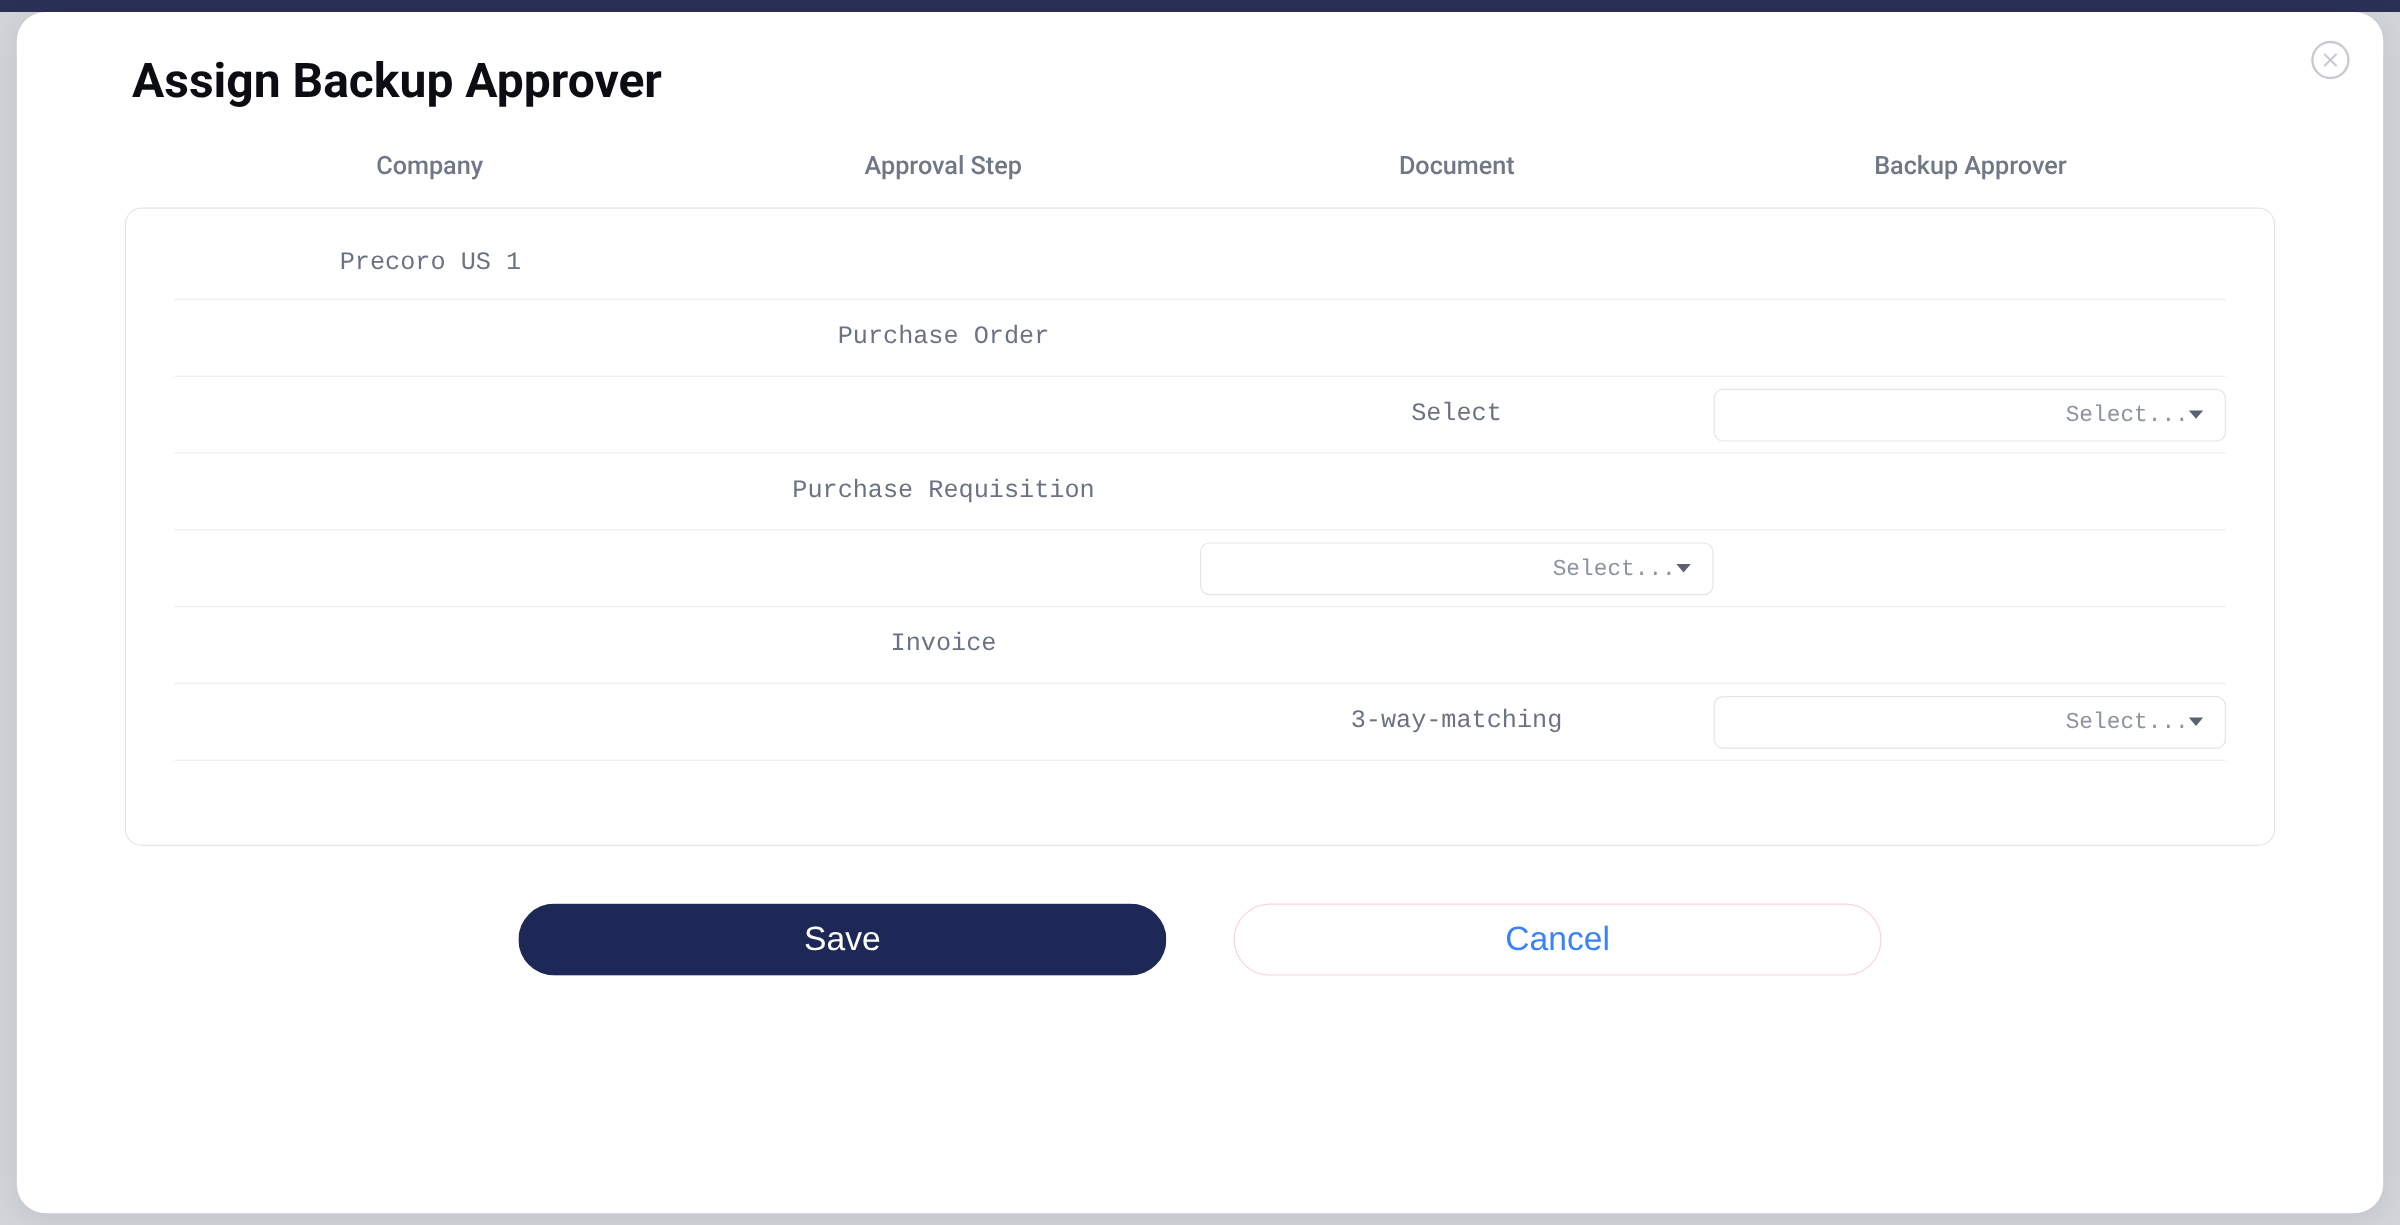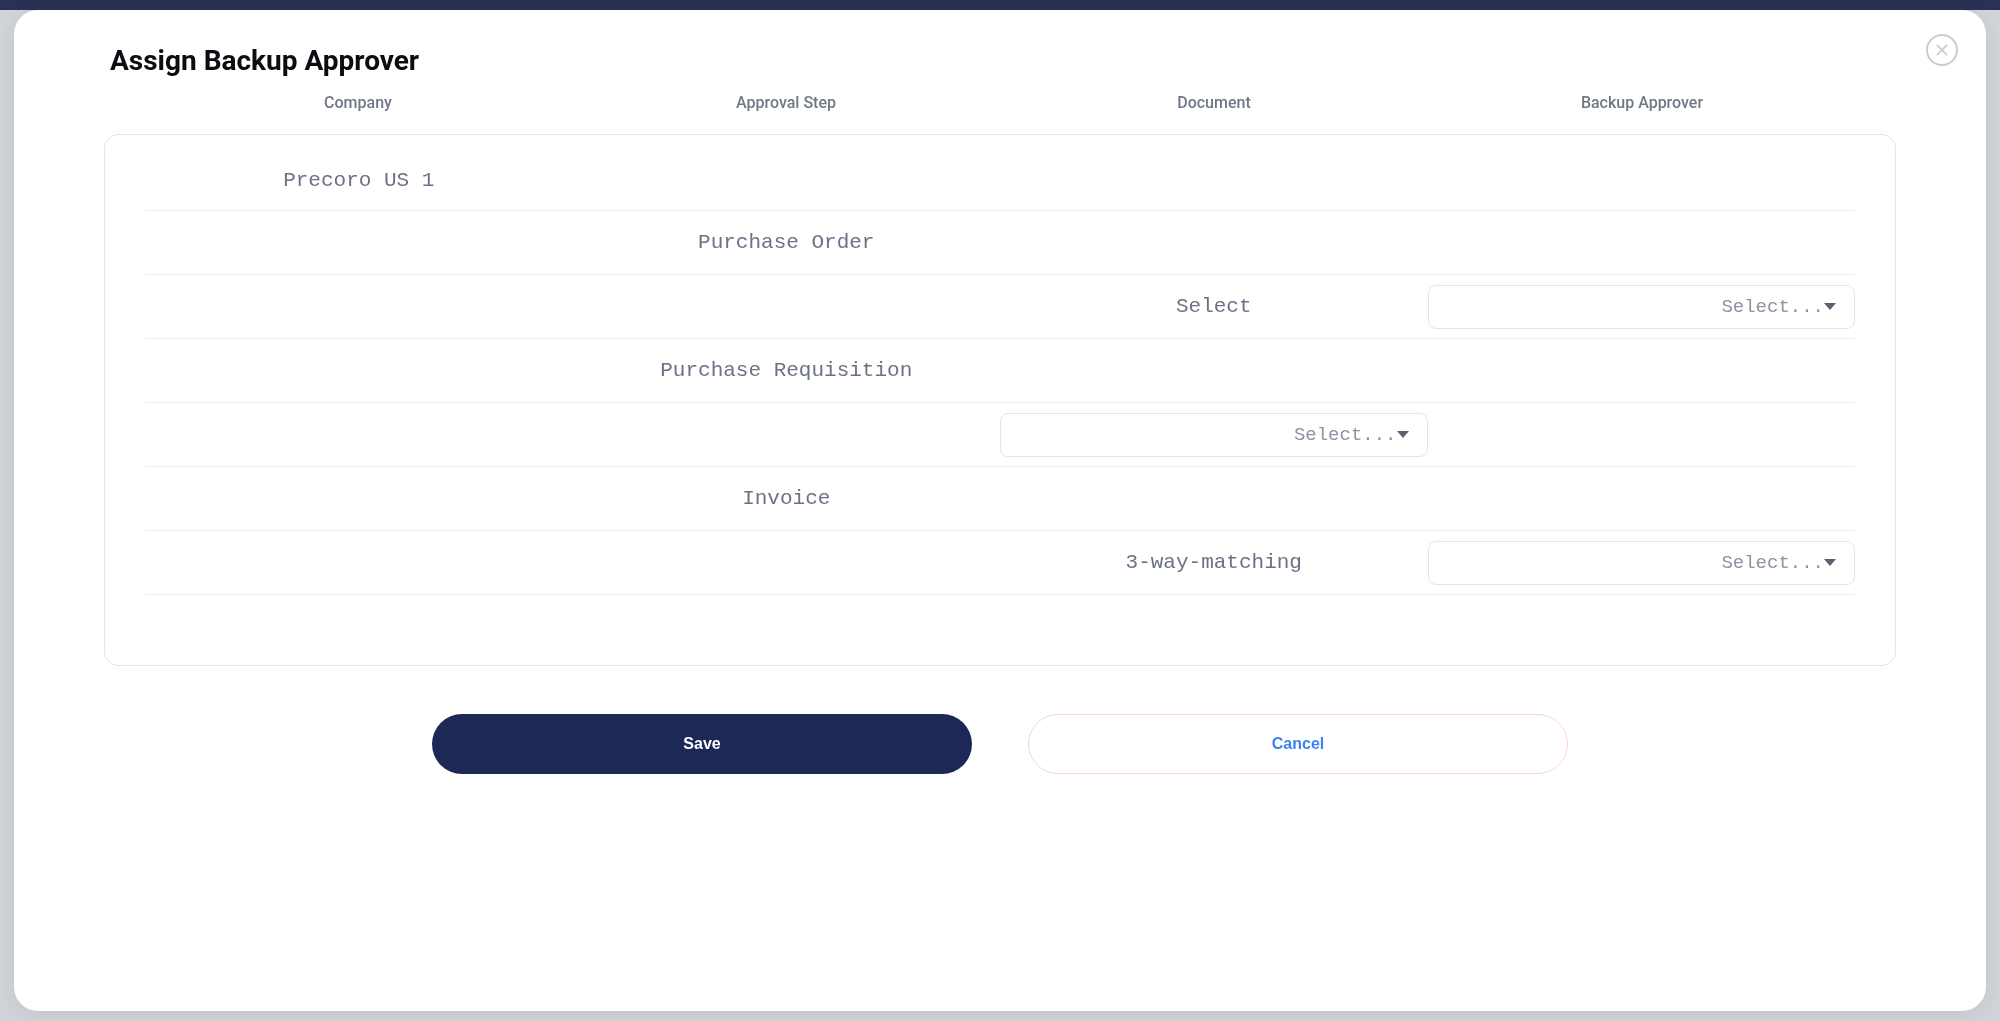--- a/index.html
+++ b/index.html
@@ -52,32 +52,32 @@
     background: transparent;
     display: flex;
     align-items: center;
     justify-content: center;
     cursor: pointer;
     color: #c9cbd2;
   }
   .modal-close svg { width: 14px; height: 14px; }
 
   .modal-title {
-    font-size: 28px;
+    font-size: 40px;
     font-weight: 700;
     color: #0b0d12;
-    margin-bottom: 16px;
+    margin-bottom: 36px;
     margin-left: 6px;
   }
 
   .headers {
     display: grid;
     grid-template-columns: 1fr 1fr 1fr 1fr;
     padding: 0 40px 22px 40px;
-    font-size: 16px;
+    font-size: 21px;
     color: #707786;
     font-weight: 500;
   }
   .headers > div { text-align: center; }
 
   .panel {
     border: 1px solid #e3e5eb;
     border-radius: 14px;
     padding: 16px 40px 70px 40px;
     flex: 0 0 auto;
@@ -121,22 +121,22 @@
   .footer {
     display: flex;
     justify-content: center;
     gap: 56px;
     margin-top: 48px;
   }
   .btn {
     width: 540px;
     height: 60px;
     border-radius: 999px;
-    font-size: 16px;
-    font-weight: 700;
+    font-size: 28px;
+    font-weight: 400;
     cursor: pointer;
     display: flex;
     align-items: center;
     justify-content: center;
     border: 1px solid transparent;
   }
   .btn-primary {
     background: #1d2856;
     color: #ffffff;
   }

